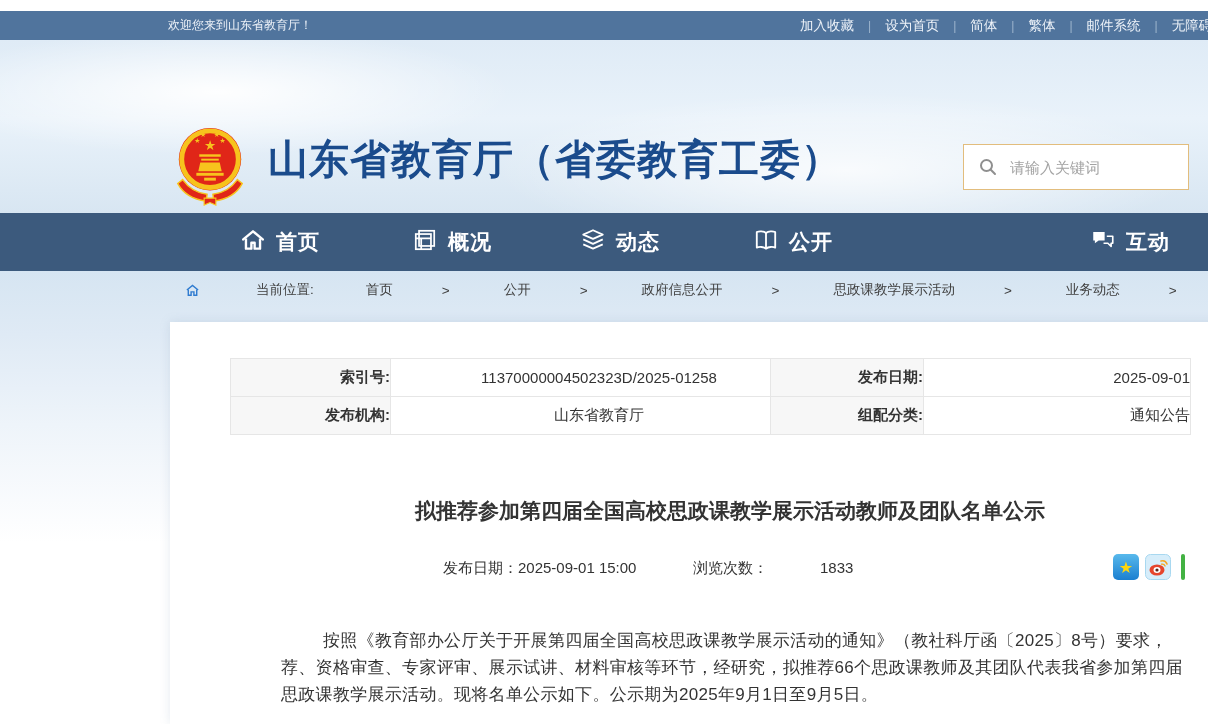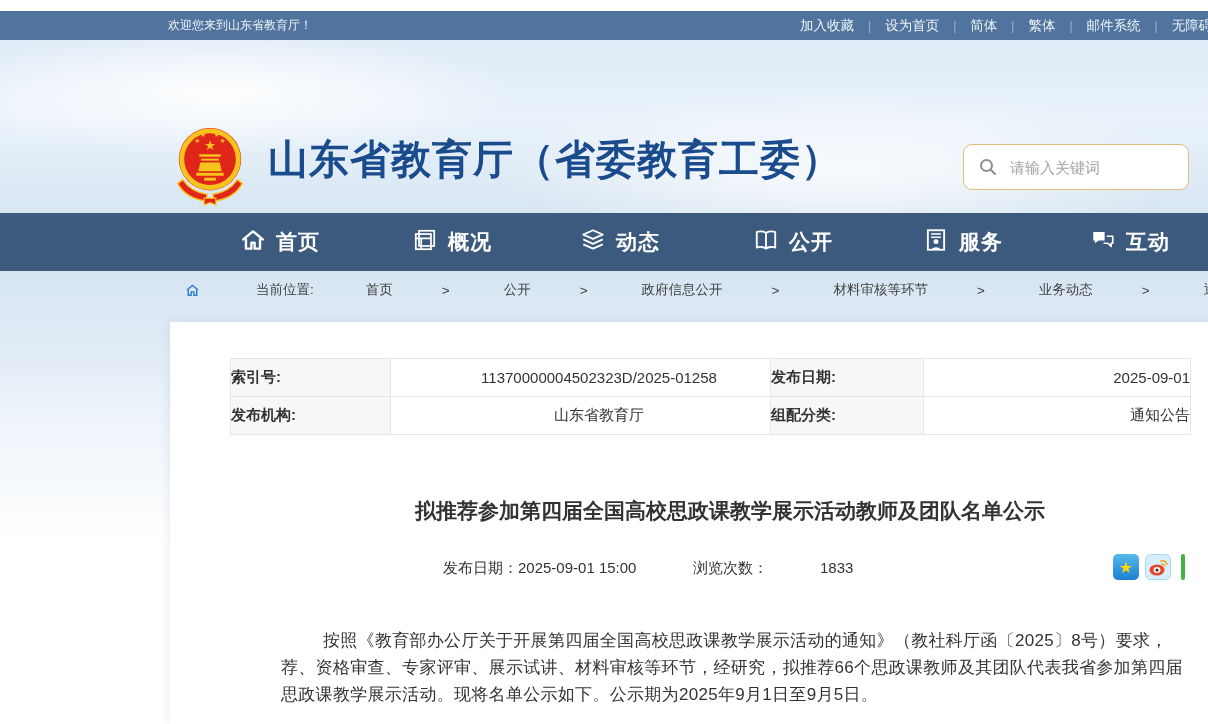--- a/index.html
+++ b/index.html
@@ -16,21 +16,21 @@
   .topbar .links .sep{color:#9db4cd;margin:0 14px;font-size:12px;}
   
   .header{position:absolute;left:0;top:40px;width:100%;height:173px;
     background:
       radial-gradient(ellipse 420px 90px at 18% 30%, rgba(255,255,255,.95), rgba(255,255,255,0) 70%),
       radial-gradient(ellipse 500px 110px at 70% 75%, rgba(255,255,255,.8), rgba(255,255,255,0) 70%),
       linear-gradient(180deg,#dfebf6 0%,#e9f2fa 45%,#d8e6f2 100%);
   }
   .emblem{position:absolute;left:171px;top:83px;}
   .site-title{position:absolute;left:268px;top:92px;font-size:40px;font-weight:bold;color:#1a4b8c;letter-spacing:1px;white-space:nowrap;}
-  .searchbox{position:absolute;left:963px;top:104px;width:226px;height:46px;background:#fff;border:1px solid #e2bd7d;border-radius:9px;box-sizing:border-box;display:flex;align-items:center;}
+  .searchbox{position:absolute;left:963px;top:104px;width:226px;height:46px;background:#fff;border:1px solid #e2bd7d;border-radius:0;box-sizing:border-box;display:flex;align-items:center;}
   .searchbox .mag{margin:0 10px 0 14px;display:flex;}
   .searchbox input{border:none;outline:none;flex:1;font-size:15px;color:#333;font-family:inherit;background:transparent;min-width:0;}
   .searchbox input::placeholder{color:#a3a3a3;}
   
   .nav{position:absolute;left:0;top:213px;width:100%;height:58px;background:#3c5a7d;}
   .nav .item{position:absolute;top:0;width:170px;height:58px;display:flex;align-items:center;justify-content:center;gap:10px;cursor:pointer;}
   .nav .item .label{color:#fff;font-size:21px;font-weight:bold;letter-spacing:1px;}
   
   .lower-bg{position:absolute;left:0;top:271px;width:100%;height:453px;
     background:linear-gradient(180deg,#d6e5f2 0%,#dfeaf5 14%,#eef4fa 34%,#ffffff 60%,#ffffff 100%);}
@@ -38,21 +38,21 @@
   .breadcrumb{position:absolute;left:185px;top:281px;display:flex;align-items:center;font-size:13.5px;color:#404040;white-space:nowrap;gap:48px;}
   .breadcrumb .home{display:flex;margin-right:8px;}
   .breadcrumb .prefix{margin-right:4px;}
   .breadcrumb a{color:#404040;text-decoration:none;cursor:pointer;}
   .breadcrumb .bsep{margin:0 6px 0 1px;}
   
   .panel{position:absolute;left:170px;top:322px;width:1150px;height:402px;background:#fff;box-shadow:0 0 10px rgba(110,140,170,.18);}
   
   table.info{position:absolute;left:230px;top:358px;border-collapse:collapse;table-layout:fixed;font-size:15px;color:#333;}
   table.info td{border:1px solid #e6e6e6;height:38px;box-sizing:border-box;padding:0;}
-  table.info td.lbl{background:#f7f7f7;text-align:left;font-weight:bold;width:160px;}
+  table.info td.lbl{background:#f7f7f7;text-align:right;font-weight:bold;width:160px;}
   table.info td.lbl.r2{width:153px;}
   table.info td.val{background:#fff;text-align:center;width:380px;padding-left:37px;}
   table.info td.val.r2{width:267px;text-align:right;padding-left:110px;}
   
   .art-title{position:absolute;left:230px;top:497px;width:1000px;text-align:center;font-size:21px;font-weight:bold;color:#333;white-space:nowrap;}
   .meta{position:absolute;left:0;top:557px;width:100%;height:28px;font-size:15px;color:#333;}
   .meta .pub{position:absolute;left:443px;top:2px;white-space:nowrap;}
   .meta .views-l{position:absolute;left:693px;top:2px;white-space:nowrap;}
   .meta .views-v{position:absolute;left:820px;top:2px;white-space:nowrap;}
   .meta .shares{position:absolute;left:1113px;top:-3px;display:flex;align-items:center;gap:6px;}
@@ -151,31 +151,20 @@
     </div>
     <div class="item" style="left:708px">
       <span>
         <svg viewBox="0 0 24 24" width="26" height="26">
           <path d="M12 5.5C9.8 3.8 5.8 3.6 3.5 4.6V19c2.3-1 6.3-.8 8.5 1 2.2-1.8 6.2-2 8.5-1V4.6c-2.3-1-6.3-.8-8.5.9z" fill="none" stroke="#fff" stroke-width="1.7" stroke-linejoin="round"></path>
           <path d="M12 5.5V20" stroke="#fff" stroke-width="1.7"></path>
         </svg>
       </span>
       <span class="label">公开</span>
     </div>
-    <div class="item" style="left:878px">
-      <span>
-        <svg viewBox="0 0 24 24" width="26" height="26">
-          <rect x="4.5" y="3" width="15" height="18" fill="none" stroke="#fff" stroke-width="1.7"></rect>
-          <path d="M7.5 6.5h9M7.5 9.5h9" stroke="#fff" stroke-width="1.3"></path>
-          <circle cx="12" cy="13.5" r="2.3" fill="#fff"></circle>
-          <path d="M8 21c0-3.2 8-3.2 8 0z" fill="#fff"></path>
-        </svg>
-      </span>
-      <span class="label">服务</span>
-    </div>
     <div class="item" style="left:1045px">
       <span>
         <svg viewBox="0 0 24 24" width="26" height="26">
           <path d="M3 4.5h10.5v8H8L4.5 15v-2.5H3z" fill="#fff"></path>
           <path d="M15.5 8.5h5.5v6.5h-1.5V18l-3-3h-4" fill="none" stroke="#fff" stroke-width="1.5" stroke-linejoin="round"></path>
         </svg>
       </span>
       <span class="label">互动</span>
     </div>
   </div>
@@ -189,21 +178,21 @@
         <path d="M3.5 7v6h3V9.5h3V13h3V7" fill="none" stroke="#2f7bd0" stroke-width="1.5"></path>
       </svg>
     </span>
     <span class="prefix">当前位置:</span>
     <a>首页</a>
     <span class="bsep">&gt;</span>
     <a>公开</a>
     <span class="bsep">&gt;</span>
     <a>政府信息公开</a>
     <span class="bsep">&gt;</span>
-    <a>材料审核等环节</a>
+    <a>思政课教学展示活动</a>
     <span class="bsep">&gt;</span>
     <a>业务动态</a>
     <span class="bsep">&gt;</span>
     <a>通知公告</a>
   </div>
 
   <div class="panel"></div>
 
   <table class="info">
     <tbody>

